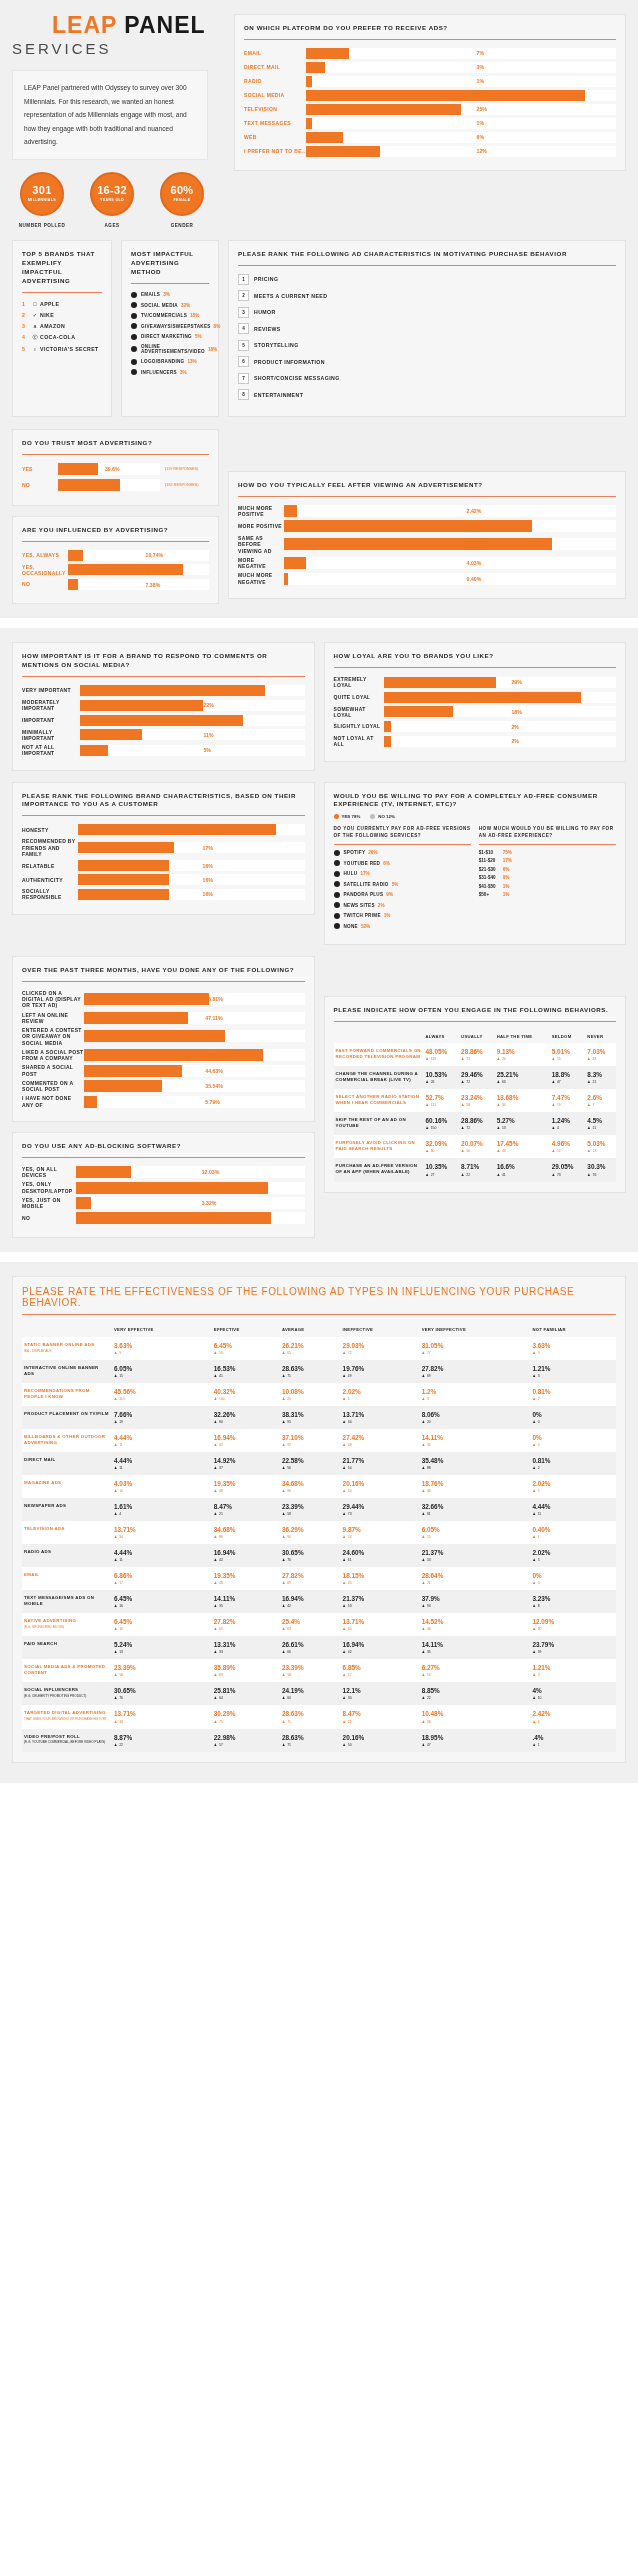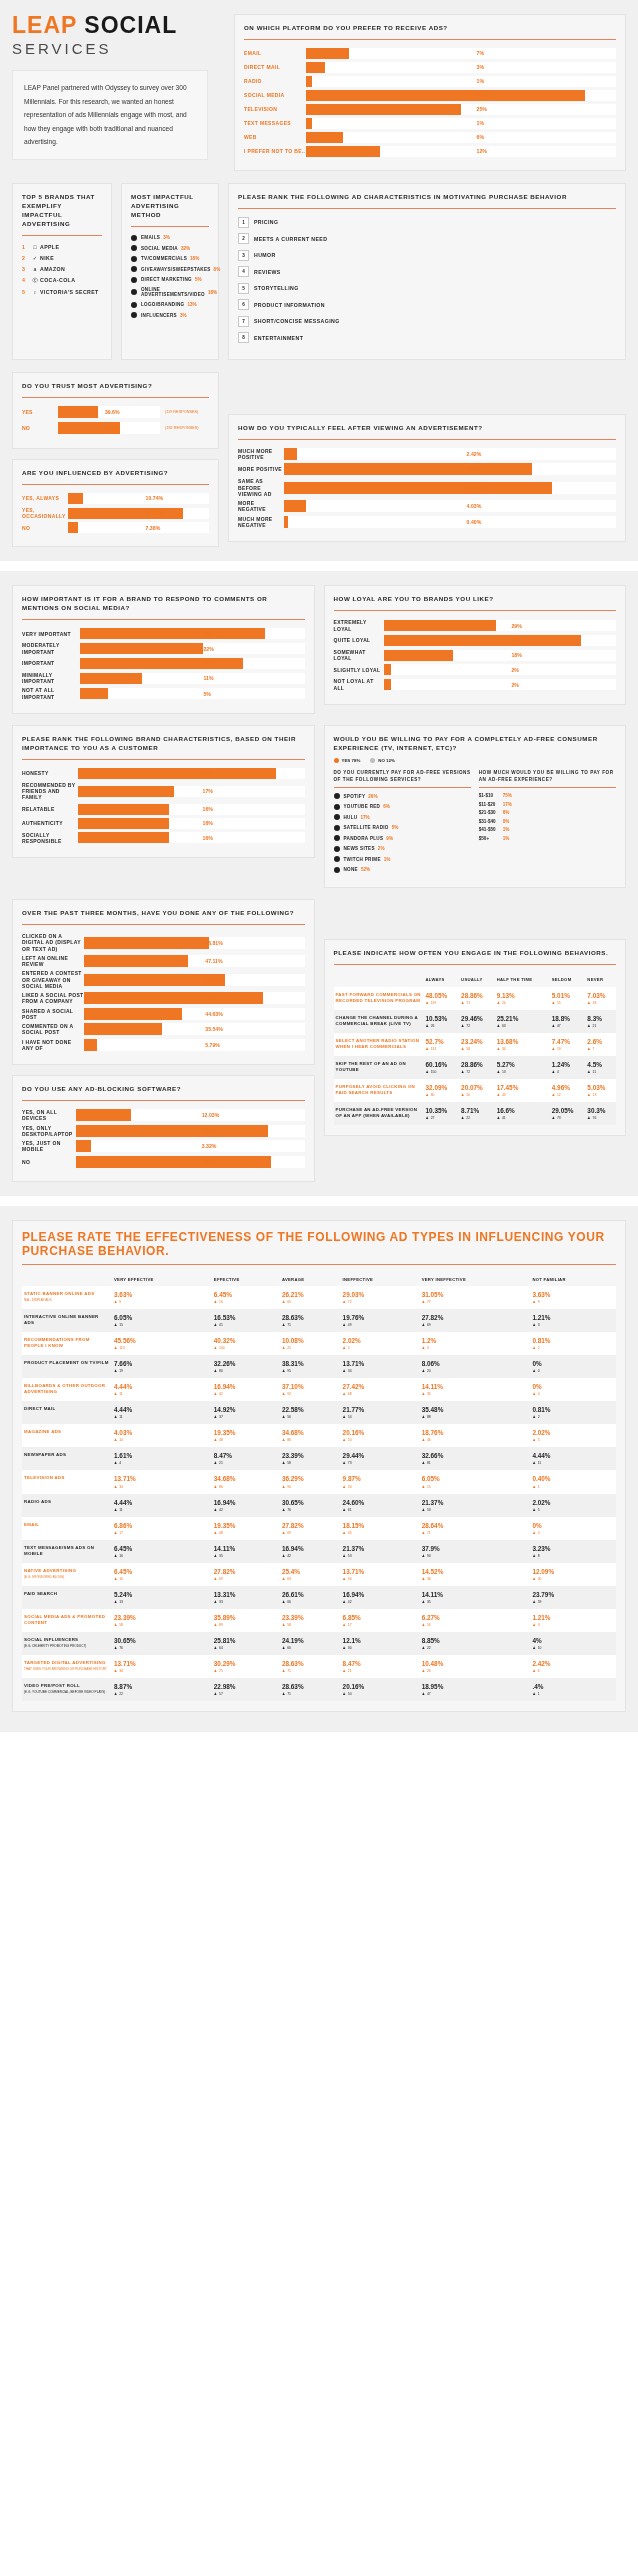--- a/index.html
+++ b/index.html
@@ -23,21 +23,21 @@
   .card-title {
     font-size: 6.2px;
     font-weight: bold;
     letter-spacing: .55px;
     line-height: 1.45;
     text-transform: uppercase;
     color: #231f20;
   }
   .rule { height: 1px; background: #e8825a; margin: 6px 0 8px 0; }
   .logo { font-size: 23px; font-weight: 900; letter-spacing: 1px; line-height: 1; }
-  .logo .leap { color: #ef7622; }
+  .logo .leap { color: #ef7622; margin-left: 40px; }
   .logo .panel { color: #1a1a1a; }
   .results { font-size: 15px; letter-spacing: 3px; color: #4a4a4a; margin-top: 3px; }
   .intro {
     margin-top: 13px; background: #f7f7f7; border: 1px solid #e6e6e6;
     padding: 10px 11px; font-size: 6.6px; line-height: 2.05; color: #333;
     width: 196px;
   }
 
   .stats { display: flex; gap: 10px; margin-top: 12px; width: 200px; }
   .stat { text-align: center; flex: 1; }
@@ -126,39 +126,62 @@
     text-transform: uppercase; width: 86px; line-height: 1.35;
   }
   .rowlab .sub { font-size: 3.1px; font-weight: normal; letter-spacing: 0; display:block; margin-top:1px; }
   .cellpct { font-size: 6.4px; font-weight: bold; line-height: 1.1; }
   .celln { font-size: 3.4px; margin-top: 2px; }
   .celln:before { content: "\265F"; margin-right: 2px; font-size: 3.6px; }
   .o { color: #ef7622; }
   .d { color: #231f20; }
 
   .bigtitle {
-    font-size: 12px; font-weight: bold; letter-spacing: .6px;
+    font-size: 10px; font-weight: normal; letter-spacing: .6px;
     color: #ef7622; text-transform: uppercase;
   }
 </style>
 </head>
 <body>
 
 <div class="page">
 
   <div class="band">
     <div style="display:flex; gap:10px;">
 
       <div style="width:212px; flex:none;">
         <div class="logo">
           <span class="leap">LEAP</span>
-          <span class="panel">SOCIAL</span>
+          <span class="panel">PANEL</span>
         </div>
         <div class="results">SERVICES</div>
         <div class="intro">LEAP Panel partnered with Odyssey to survey over 300 Millennials. For this research, we wanted an honest representation of ads Millennials engage with most, and how they engage with both traditional and nuanced advertising.</div>
+        <div class="stats" id="stats">
+  <div class="stat">
+    <div class="circ">
+      <div class="big">301</div>
+      <div class="sml">MILLENNIALS</div>
+    </div>
+    <div class="cap">NUMBER POLLED</div>
+  </div>
+  <div class="stat">
+    <div class="circ">
+      <div class="big">16-32</div>
+      <div class="sml">YEARS OLD</div>
+    </div>
+    <div class="cap">AGES</div>
+  </div>
+  <div class="stat">
+    <div class="circ">
+      <div class="big">60%</div>
+      <div class="sml">FEMALE</div>
+    </div>
+    <div class="cap">GENDER</div>
+  </div>
+          </div>
       </div>
 
       <div class="col">
         <div class="card">
           <div class="card-title">ON WHICH PLATFORM DO YOU PREFER TO RECEIVE ADS?</div>
           <div class="rule"></div>
           <div id="platform-rows">
     <div class="brow">
       <div class="blabel org" style="width:62px;">EMAIL</div>
       <div class="btrack" style="height:11px;">

